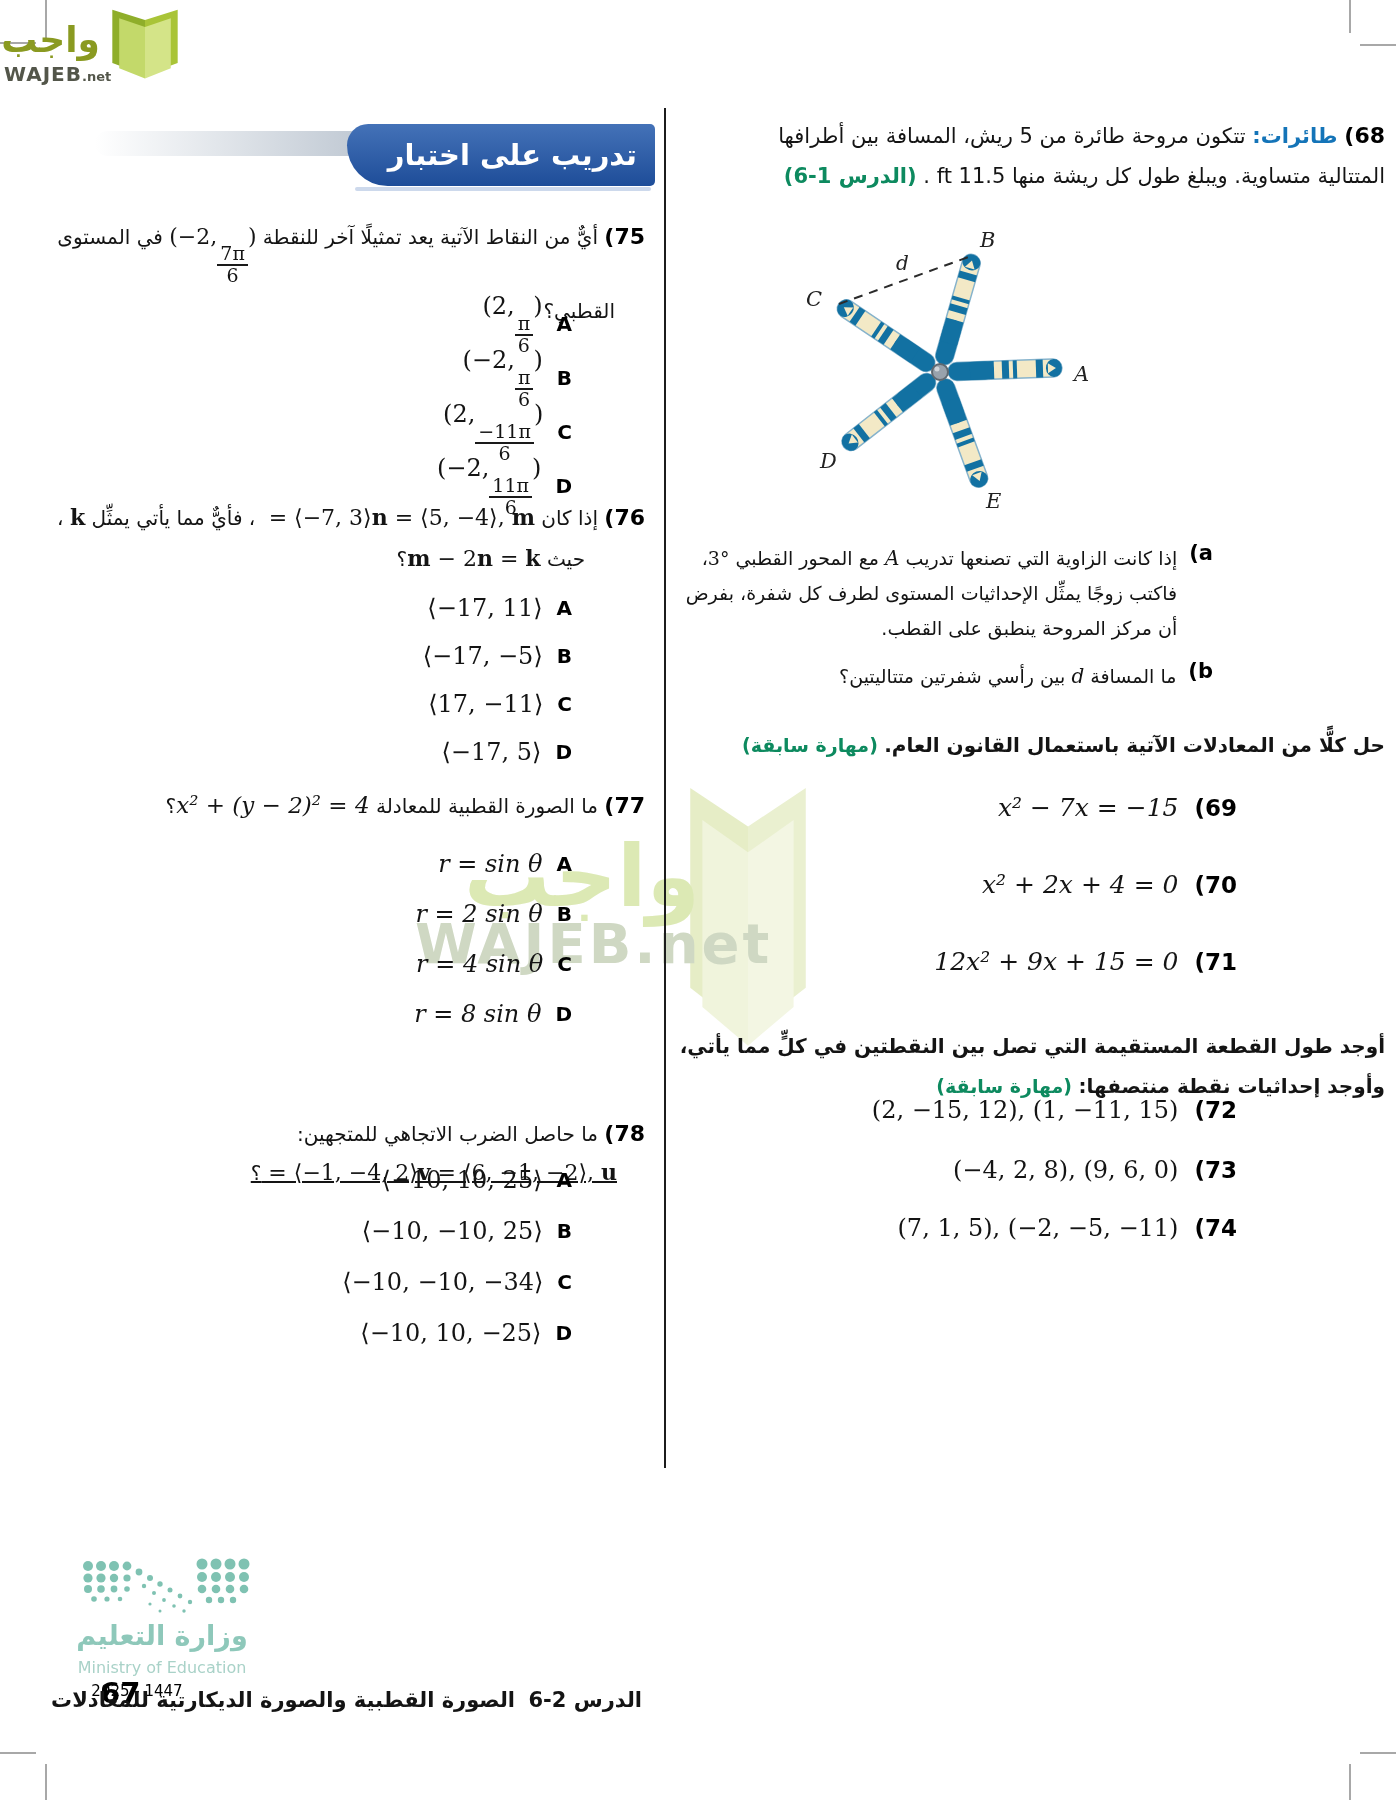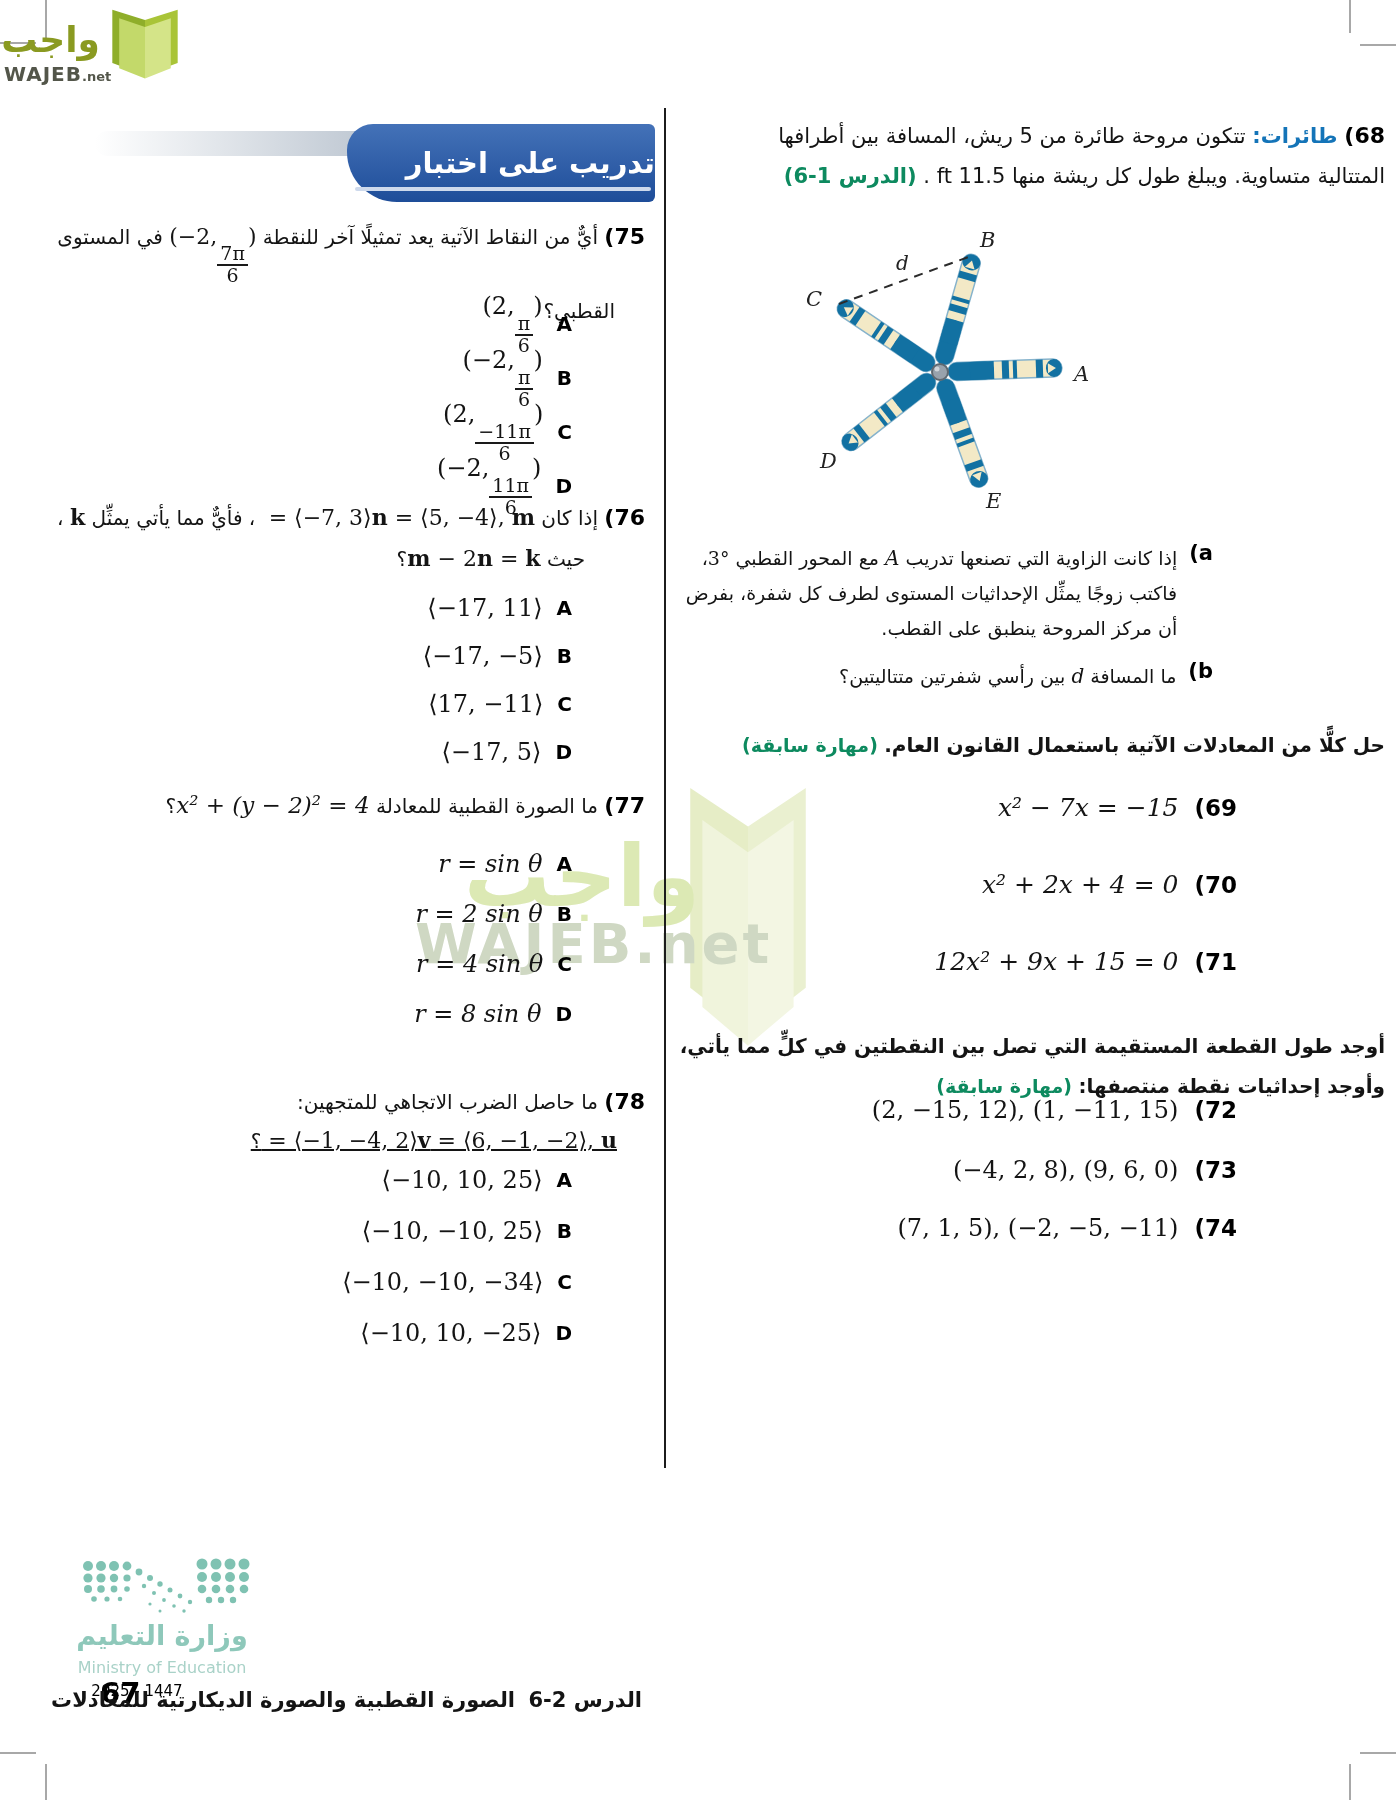--- a/index.html
+++ b/index.html
@@ -61,23 +61,23 @@
     <path d="M50,16 L88,4 L88,66 L50,80 Z" fill="#a9c437"></path>
     <path d="M50,24 L20,14 L20,72 L50,84 Z" fill="#c3d96a"></path>
     <path d="M50,24 L80,14 L80,72 L50,84 Z" fill="#d4e488"></path>
   </svg>
 
   <div class="abs" style="left:664px;top:108px;width:2px;height:1360px;background:#1c1c1c;"></div>
 
   <div class="abs" style="left:95px;top:124px;width:560px;height:70px;">
     <div style="position:absolute;left:0;top:7px;width:360px;height:25px;border-radius:13px;
                 background:linear-gradient(to left,#aab6c4,rgba(244,246,248,0));"></div>
-    <div style="position:absolute;right:0;top:0;width:308px;height:78px;border-radius:26px 6px 6px 50px;
+    <div style="position:absolute;right:0;top:0;width:308px;height:62px;border-radius:26px 6px 6px 50px;
                 background:linear-gradient(180deg,#4472b8,#1e4d99);display:flex;align-items:center;
-                justify-content:flex-end;box-sizing:border-box;">
+                justify-content:flex-end;padding-right:18px;box-sizing:border-box;">
       <span style="color:#ffffff;font-weight:700;font-size:29px;">تدريب على اختبار</span>
     </div>
     <div style="position:absolute;right:4px;top:63px;width:296px;height:4px;background:#cdd9ec;border-radius:2px;"></div>
   </div>
 
   <div class="abs ar nowrap" style="right:11px;top:116px;width:790px;font-size:21px;line-height:40px;">
     <span class="pnum">(68</span>
     <span class="topic" style="color:#1474b8;margin-top:40px;">طائرات:</span>
     <span>تتكون مروحة طائرة من 5 ريش، المسافة بين أطرافها</span><br>
     <span>المتتالية متساوية. ويبلغ طول كل ريشة منها 11.5 ft .</span>
@@ -257,21 +257,21 @@
   </div>
   <div class="opt" style="top:950px;">
     <span class="letter">C</span>
     <span class="mathit optmath">r = 4 sin θ</span>
   </div>
   <div class="opt" style="top:1000px;">
     <span class="letter">D</span>
     <span class="mathit optmath">r = 8 sin θ</span>
   </div>
 
-  <div class="abs ar nowrap" style="right:751px;top:1083px;width:600px;font-size:20px;line-height:38px;">
+  <div class="abs ar nowrap" style="right:751px;top:1115px;width:600px;font-size:20px;line-height:38px;">
     <span class="pnum">(78</span>
     <span>ما حاصل الضرب الاتجاهي للمتجهين:</span><br>
     <span style="margin-right:28px;text-decoration:underline;">
       <span class="vec" style="font-size:22px;">u</span><span class="mathup" style="font-size:22px;"> = ⟨6, −1, −2⟩, </span><span class="vec" style="font-size:22px;">v</span><span class="mathup" style="font-size:22px;"> = ⟨−1, −4, 2⟩</span><span>؟</span>
     </span>
   </div>
 
   <div class="opt" style="top:1166px;">
     <span class="letter">A</span>
     <span class="mathup optmath">⟨−10, 10, 25⟩</span>

